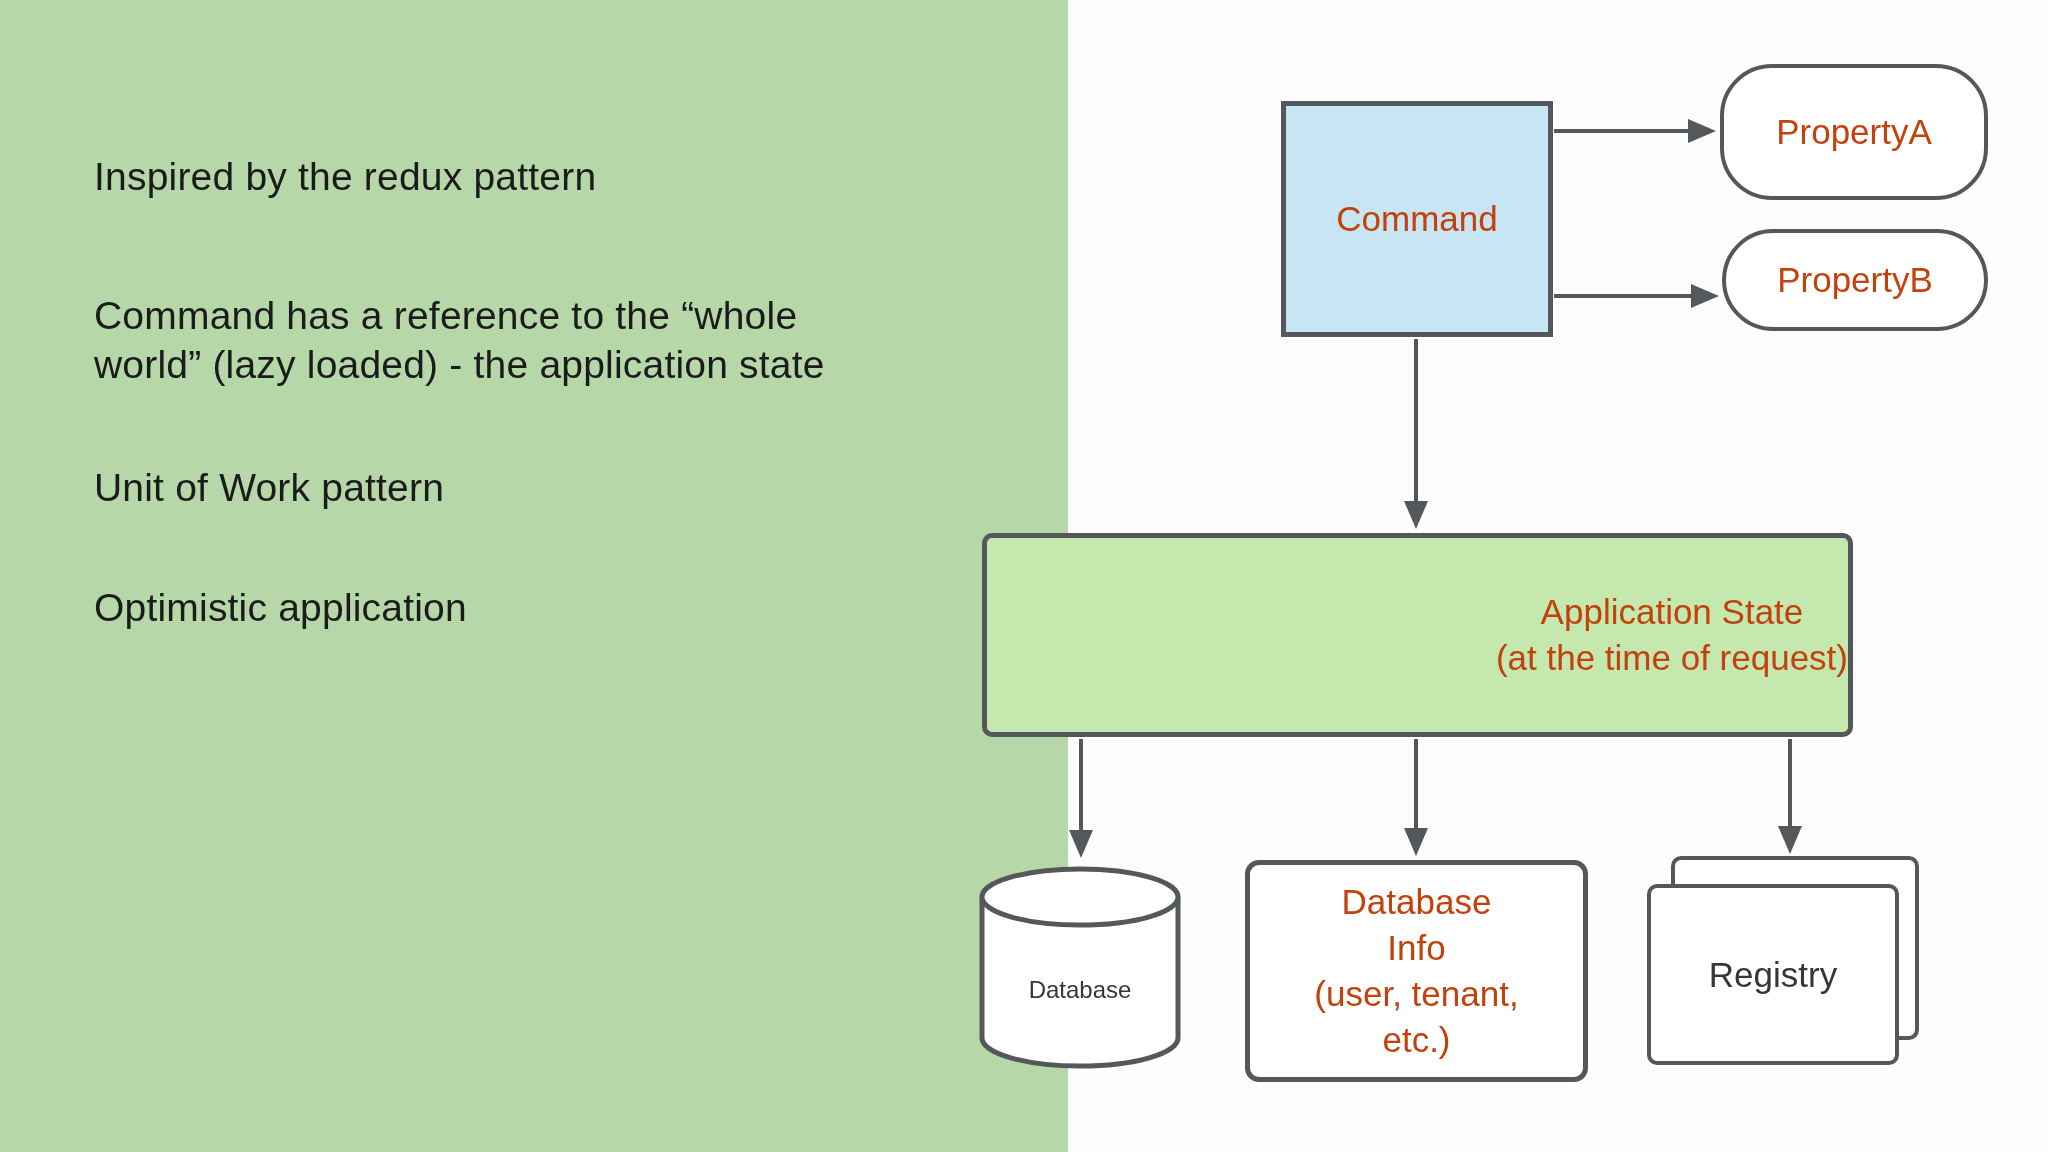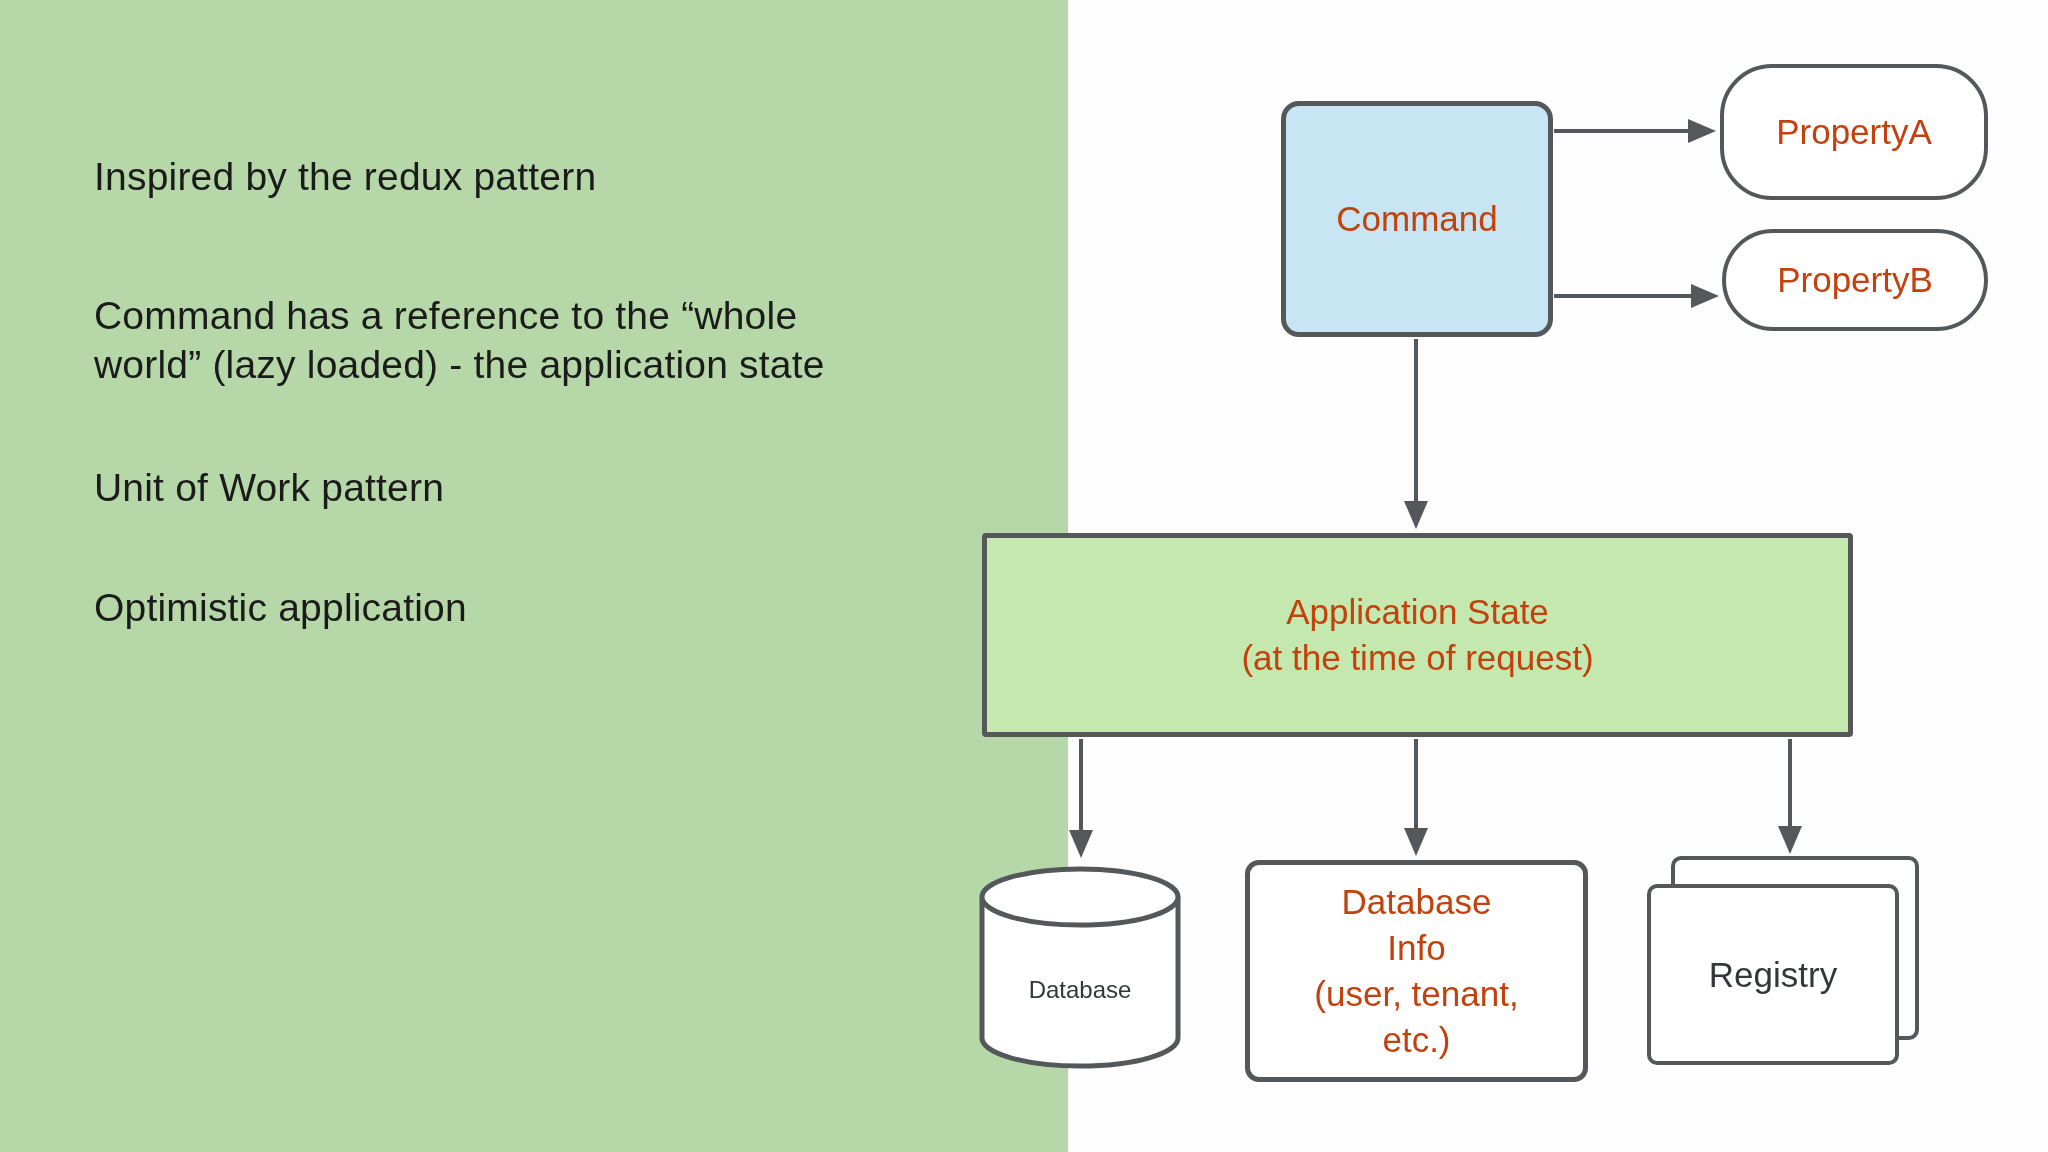--- a/index.html
+++ b/index.html
@@ -21,24 +21,24 @@
   .bullet.b4{top:583px;}
   .arrows{position:absolute;left:0;top:0;width:2048px;height:1152px;pointer-events:none;}
 
   .node{
     position:absolute;box-sizing:border-box;background:#fff;
     border:4px solid #55585b;display:flex;align-items:center;justify-content:center;
     color:#c2410c;font-size:35px;line-height:46px;text-align:center;
   }
   .multiline{white-space:pre-line;}
 
-  .node.command{left:1281px;top:101px;width:272px;height:236px;border-width:5px;border-radius:18px;background:#c7e5f3;}
+  .node.command{left:1281px;top:101px;width:272px;height:236px;border-width:5px;border-radius:0;background:#c7e5f3;}
   .node.prop-a{left:1720px;top:64px;width:268px;height:136px;border-radius:52px;}
   .node.prop-b{left:1722px;top:229px;width:266px;height:102px;border-radius:52px;}
-  .node.appstate{left:982px;top:533px;width:871px;height:204px;border-width:5px;border-radius:4px;background:#c5e8af;}
+  .node.appstate{left:982px;top:533px;width:871px;height:204px;border-width:5px;border-radius:10px;background:#c5e8af;justify-content:flex-end;}
   .node.request{left:1245px;top:860px;width:343px;height:222px;border-width:5px;border-radius:14px;}
 
   
   .database{position:absolute;left:976px;top:864px;width:208px;height:208px;}
   .database svg{position:absolute;left:0;top:0;}
   .database .label{
     position:absolute;left:0;right:0;top:103px;text-align:center;
     color:#33373a;font-size:24px;line-height:46px;
   }
 

